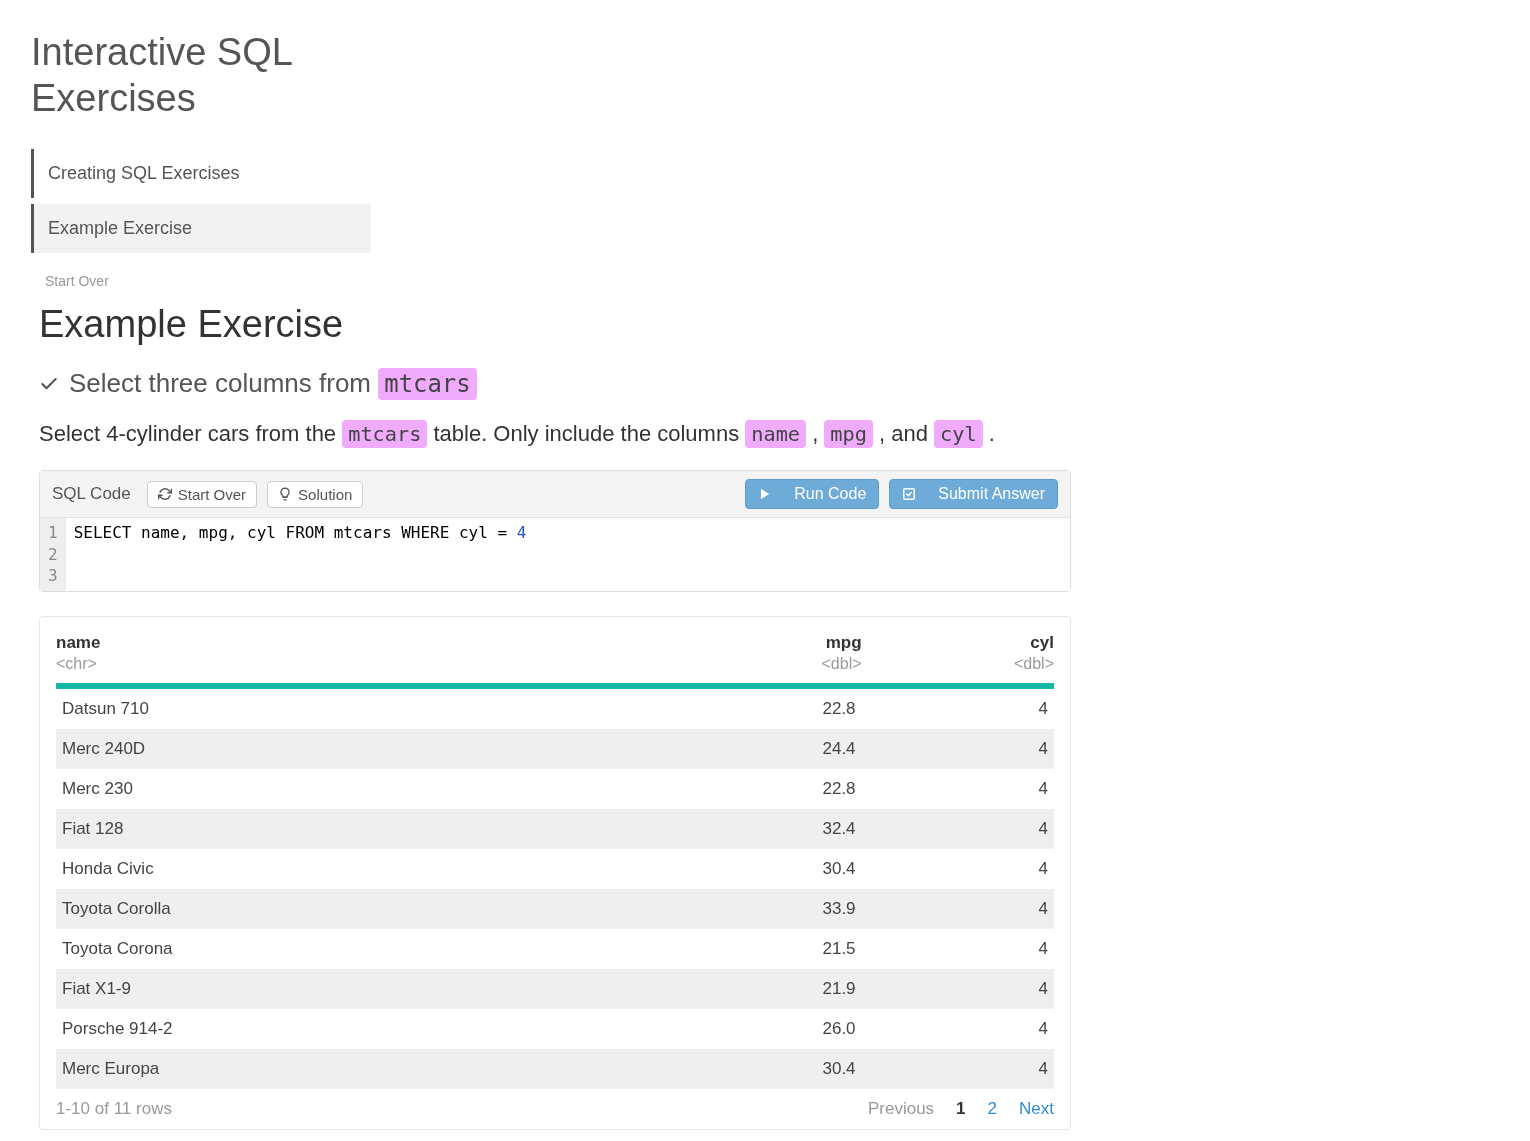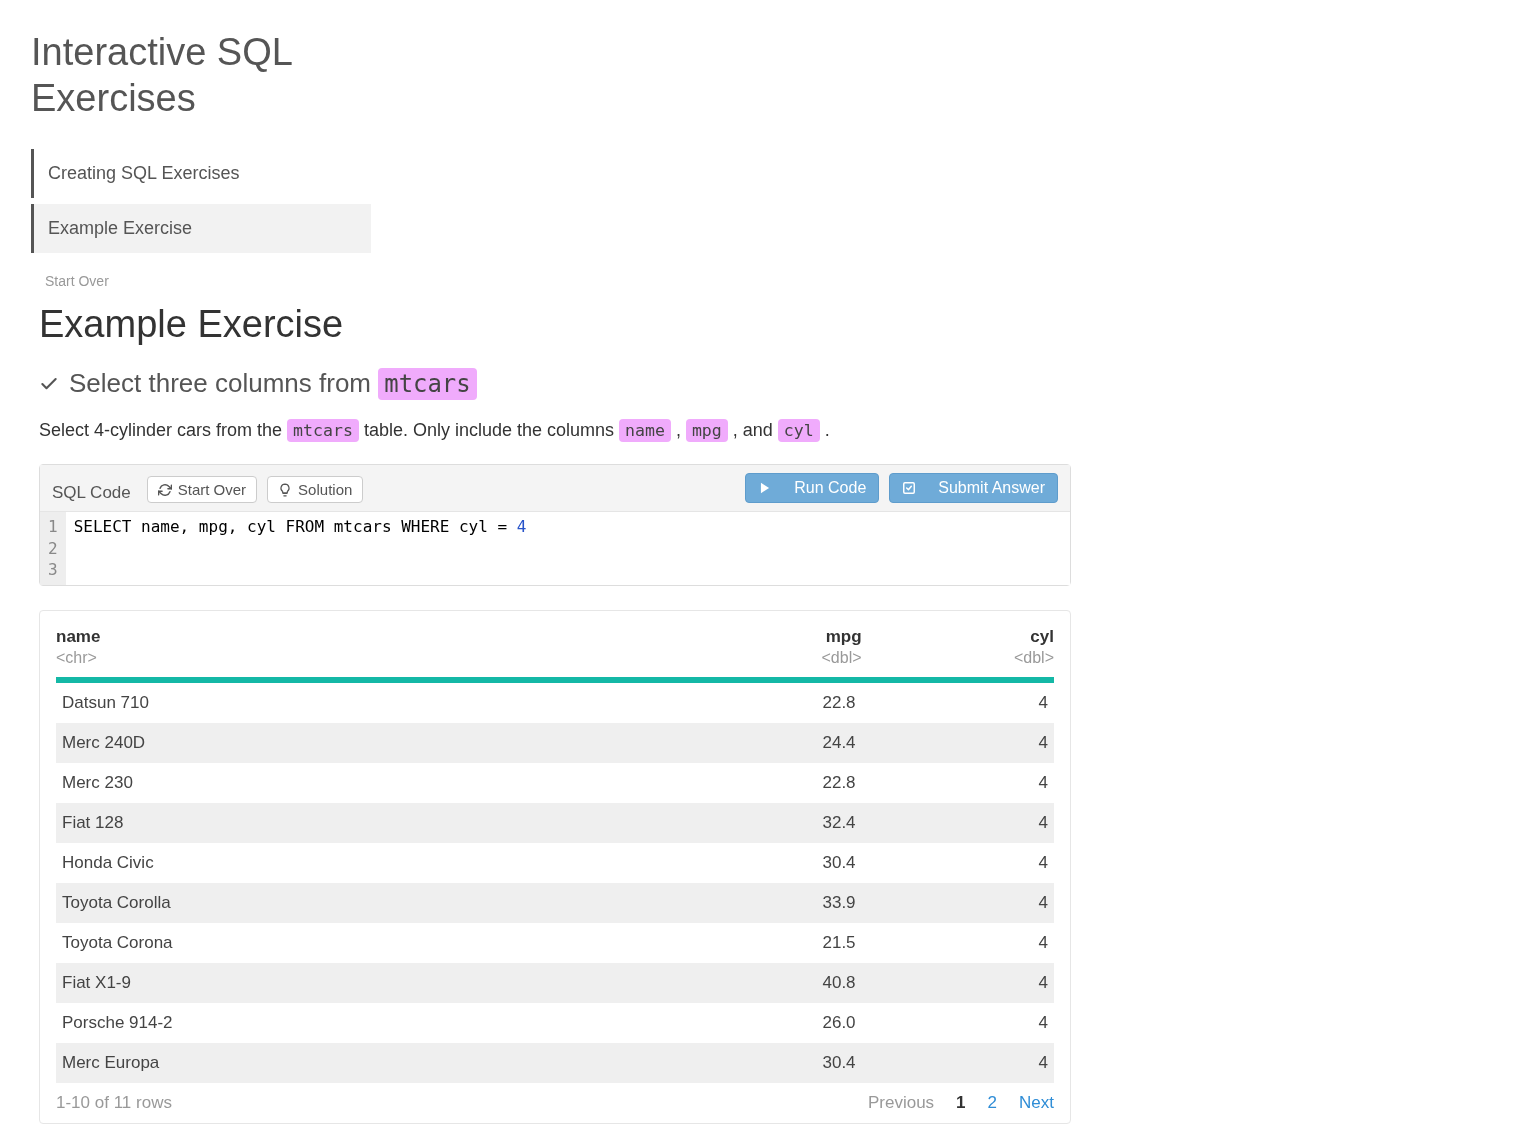--- a/index.html
+++ b/index.html
@@ -69,35 +69,35 @@
 }
 code.inline {
   font-family: Menlo, Monaco, Consolas, monospace;
   background: #f0abfc;
   padding: 2px 6px;
   border-radius: 4px;
   font-size: 0.92em;
   color: #444;
 }
 .instructions {
-  font-size: 18px;
+  font-size: 22px;
   color: #333;
   margin-bottom: 20px;
   line-height: 1.5;
 }
 .code-panel {
   border: 1px solid #ddd;
   border-radius: 4px;
   margin-bottom: 24px;
 }
 .code-toolbar {
   background: #f4f4f4;
   padding: 8px 12px;
   display: flex;
-  align-items: flex-end;
+  align-items: center;
   gap: 10px;
   border-bottom: 1px solid #e5e5e5;
 }
 .toolbar-label {
   color: #555;
   font-size: 17px;
   margin-right: 6px;
 }
 .btn-outline {
   background: #fff;
@@ -326,21 +326,21 @@
               <td class="right">33.9</td>
               <td class="right">4</td>
             </tr>
             <tr>
               <td>Toyota Corona</td>
               <td class="right">21.5</td>
               <td class="right">4</td>
             </tr>
             <tr>
               <td>Fiat X1-9</td>
-              <td class="right">40.8</td>
+              <td class="right">21.9</td>
               <td class="right">4</td>
             </tr>
             <tr>
               <td>Porsche 914-2</td>
               <td class="right">26.0</td>
               <td class="right">4</td>
             </tr>
             <tr>
               <td>Merc Europa</td>
               <td class="right">30.4</td>

